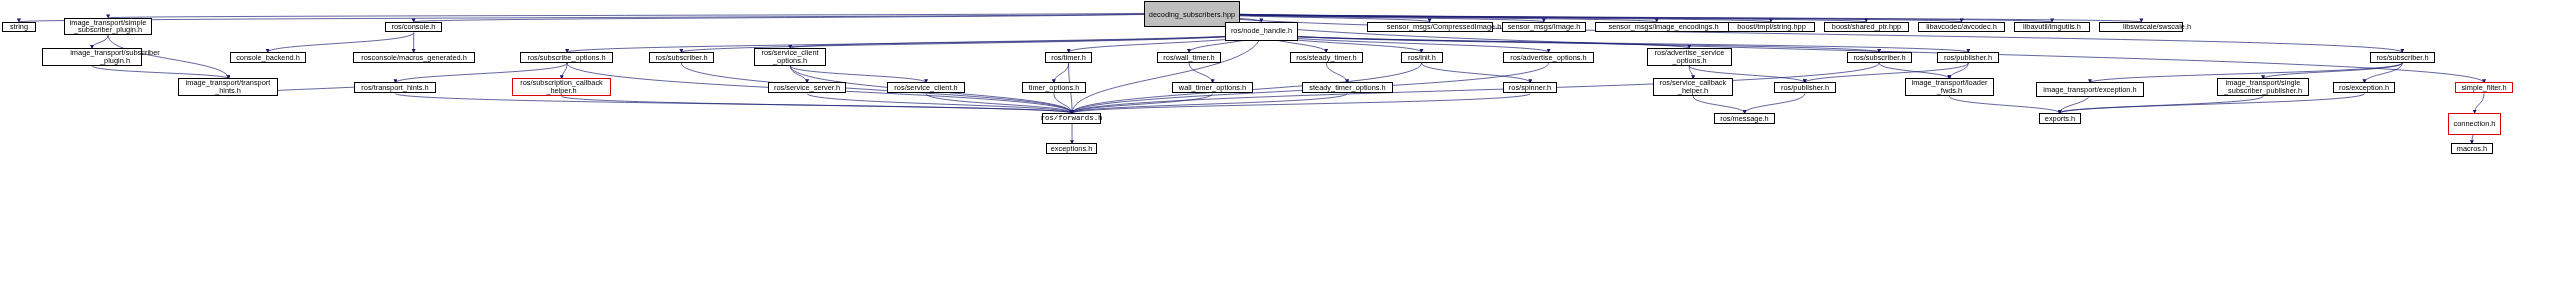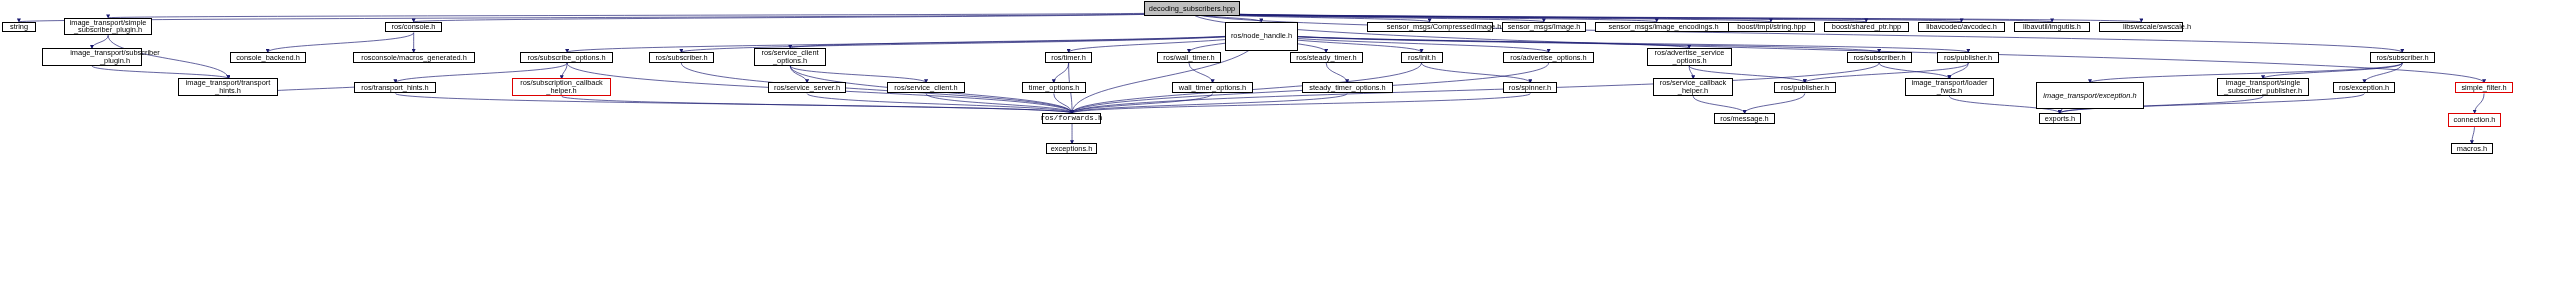--- a/index.html
+++ b/index.html
@@ -90,26 +90,26 @@
       <path d="M1370,138 C1370,153.95 1586,153.95 1586,167" fill="none" stroke="#191970" stroke-width="1" marker-end="url(#arr)"></path>
       <path d="M1559,138 C1559,153.95 1586,153.95 1586,167" fill="none" stroke="#191970" stroke-width="1" marker-end="url(#arr)"></path>
       <path d="M1794,138 C1794,153.95 1586,153.95 1586,167" fill="none" stroke="#191970" stroke-width="1" marker-end="url(#arr)"></path>
       <path d="M1993,138 C1993,153.95 1586,153.95 1586,167" fill="none" stroke="#191970" stroke-width="1" marker-end="url(#arr)"></path>
       <path d="M2264,138 C2264,153.95 1586,153.95 1586,167" fill="none" stroke="#191970" stroke-width="1" marker-end="url(#arr)"></path>
       <path d="M585,138 C585,153.95 1586,153.95 1586,167" fill="none" stroke="#191970" stroke-width="1" marker-end="url(#arr)"></path>
       <path d="M831,142 C831,155.75 1586,155.75 1586,167" fill="none" stroke="#191970" stroke-width="1" marker-end="url(#arr)"></path>
       <path d="M338,142 C338,131 585,131 585,122" fill="none" stroke="#191970" stroke-width="1" marker-end="url(#arr)"></path>
     </svg>
   <div id="node-layer">
-      <div class="node gray" style="left: 1144px; top: 1.4px; width: 96px; height: 15px;">decoding_subscribers.hpp</div>
+      <div class="node gray" style="left: 1144px; top: 1.4px; width: 96px; height: 26px;">decoding_subscribers.hpp</div>
       <div class="node" style="left: 2px; top: 21.6px; width: 34px; height: 10.8px;">string</div>
       <div class="node" style="left: 64px; top: 17.6px; width: 88px; height: 17.6px;">image_transport/simple
 _subscriber_plugin.h</div>
       <div class="node" style="left: 385px; top: 21.6px; width: 57px; height: 10.8px;">ros/console.h</div>
-      <div class="node" style="left: 1225px; top: 21.6px; width: 73px; height: 29px;">ros/node_handle.h</div>
+      <div class="node" style="left: 1225px; top: 21.6px; width: 73px; height: 19px;">ros/node_handle.h</div>
       <div class="node" style="left: 1367px; top: 21.6px; width: 126px; height: 10.8px; padding-left: 28px;">sensor_msgs/CompressedImage.h</div>
       <div class="node" style="left: 1502px; top: 21.6px; width: 84px; height: 10.8px;">sensor_msgs/Image.h</div>
       <div class="node" style="left: 1595px; top: 21.6px; width: 137px; height: 10.8px;">sensor_msgs/image_encodings.h</div>
       <div class="node" style="left: 1728px; top: 21.6px; width: 87px; height: 10.8px;">boost/tmpl/string.hpp</div>
       <div class="node" style="left: 1824px; top: 21.6px; width: 85px; height: 10.8px;">boost/shared_ptr.hpp</div>
       <div class="node" style="left: 1918px; top: 21.6px; width: 87px; height: 10.8px;">libavcodec/avcodec.h</div>
       <div class="node" style="left: 2014px; top: 21.6px; width: 76px; height: 10.8px;">libavutil/imgutils.h</div>
       <div class="node" style="left: 2099px; top: 21.6px; width: 84px; height: 10.8px; padding-left: 32px;">libswscale/swscale.h</div>
       <div class="node" style="left: 42px; top: 48px; width: 100px; height: 17.6px; padding-left: 46px;">image_transport/subscriber
 _plugin.h</div>
@@ -138,26 +138,26 @@
       <div class="node" style="left: 887px; top: 82px; width: 78px; height: 10.8px;">ros/service_client.h</div>
       <div class="node" style="left: 1022px; top: 82px; width: 64px; height: 10.8px;">timer_options.h</div>
       <div class="node" style="left: 1172px; top: 82px; width: 81px; height: 10.8px;">wall_timer_options.h</div>
       <div class="node" style="left: 1302px; top: 82px; width: 91px; height: 10.8px;">steady_timer_options.h</div>
       <div class="node" style="left: 1503px; top: 82px; width: 54px; height: 10.8px;">ros/spinner.h</div>
       <div class="node" style="left: 1653px; top: 78px; width: 80px; height: 17.6px;">ros/service_callback
 _helper.h</div>
       <div class="node" style="left: 1774px; top: 82px; width: 62px; height: 10.8px;">ros/publisher.h</div>
       <div class="node" style="left: 1905px; top: 78px; width: 89px; height: 17.6px;">image_transport/loader
 _fwds.h</div>
-      <div class="node" style="left: 2036px; top: 82px; width: 108px; height: 27px; font-style: italic;">image_transport/exception.h</div>
+      <div class="node" style="left: 2036px; top: 82px; width: 108px; height: 15px;">image_transport/exception.h</div>
       <div class="node" style="left: 2217px; top: 78px; width: 92px; height: 17.6px;">image_transport/single
 _subscriber_publisher.h</div>
       <div class="node" style="left: 2333px; top: 82px; width: 62px; height: 10.8px;">ros/exception.h</div>
       <div class="node redb" style="left: 2455px; top: 82px; width: 58px; height: 10.8px;">simple_filter.h</div>
       <div class="node" style="left: 1714px; top: 113px; width: 61px; height: 10.8px;">ros/message.h</div>
       <div class="node" style="left: 2039px; top: 113px; width: 42px; height: 10.8px;">exports.h</div>
-      <div class="node redb" style="left: 2448px; top: 113px; width: 53px; height: 14px;">connection.h</div>
+      <div class="node redb" style="left: 2448px; top: 113px; width: 53px; height: 22px;">connection.h</div>
       <div class="node" style="left: 1042px; top: 113px; width: 59px; height: 10.8px; font-family: Liberation Mono, monospace;">ros/forwards.h</div>
       <div class="node" style="left: 1046px; top: 143px; width: 51px; height: 10.8px;">exceptions.h</div>
       <div class="node" style="left: 2451px; top: 143px; width: 42px; height: 10.8px;">macros.h</div>
     </div>
 </div>
 
 
 </body></html>

